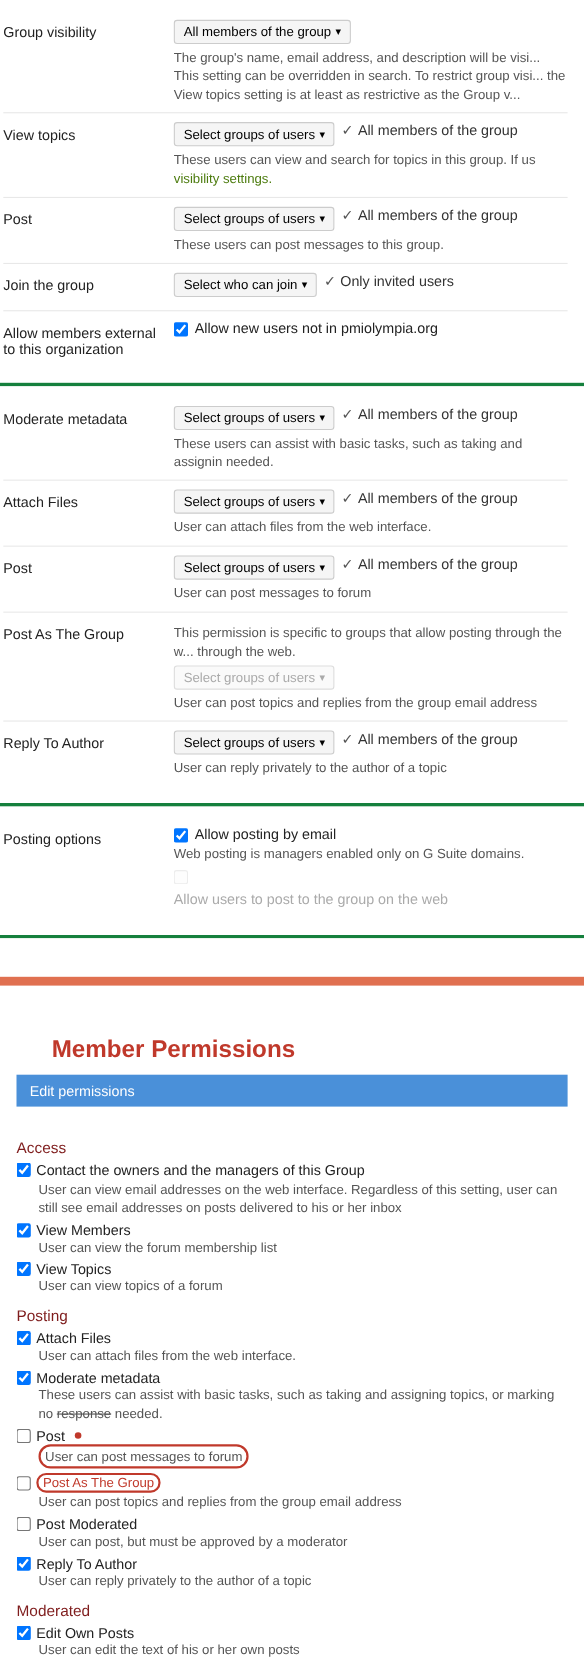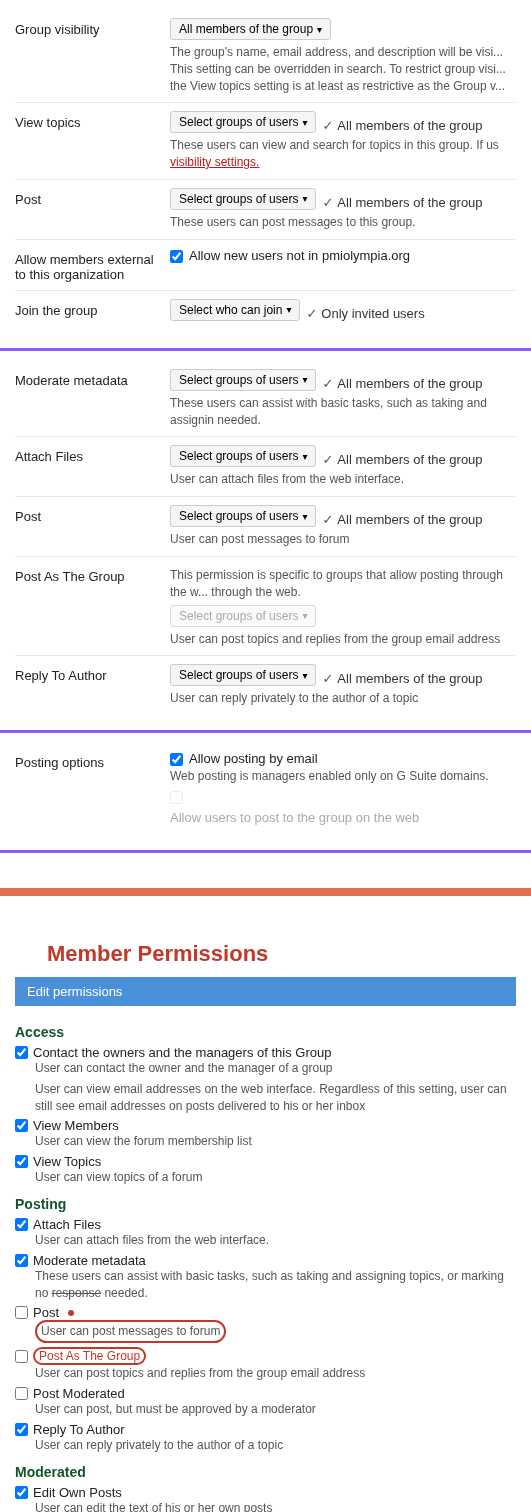--- a/index.html
+++ b/index.html
@@ -4,22 +4,22 @@
   <style>
     * { box-sizing: border-box; margin: 0; padding: 0; }
     body {
       font-family: Arial, sans-serif;
       font-size: 13px;
       color: #222;
       background: #fff;
       width: 531px;
     }
     .section {
-      padding: 10px 15px 15px 15px;
-      border-bottom: 3px solid #8b5cf6;
+      padding: 10px 15px 15px 3px;
+      border-bottom: 3px solid #15803d;
     }
     .row {
       display: flex;
       align-items: flex-start;
       padding: 8px 0;
       border-bottom: 1px solid #e8e8e8;
     }
     .row:last-child { border-bottom: none; }
     .label-col {
       width: 155px;
@@ -27,21 +27,21 @@
       font-size: 13px;
       color: #222;
       padding-top: 4px;
       padding-right: 8px;
     }
     .content-col {
       flex: 1;
     }
     .dropdown-row {
       display: flex;
-      align-items: flex-end;
+      align-items: flex-start;
       margin-bottom: 4px;
       flex-wrap: wrap;
       gap: 6px;
     }
     .dropdown-btn {
       background: #f5f5f5;
       border: 1px solid #ccc;
       border-radius: 3px;
       padding: 3px 8px;
       font-size: 12px;
@@ -66,23 +66,22 @@
       color: #555;
       font-size: 13px;
     }
     .desc-text {
       font-size: 12px;
       color: #555;
       margin-top: 2px;
       line-height: 1.4;
     }
     .link-text {
-      color: #b91c1c;
+      color: #4d7c0f;
       cursor: pointer;
-      text-decoration: underline;
     }
     .checkbox-row {
       display: flex;
       align-items: flex-start;
       gap: 6px;
       margin-bottom: 2px;
     }
     .checkbox-row input[type=checkbox] {
       margin-top: 2px;
     }
@@ -104,26 +103,26 @@
       font-size: 22px;
       font-weight: bold;
       margin-bottom: 10px;
       margin-left: 32px;
     }
     .edit-permissions-bar {
       background: #4a90d9;
       color: #fff;
       padding: 7px 12px;
       font-size: 13px;
-      margin-bottom: 18px;
+      margin-bottom: 29px;
     }
     .perm-section-title {
       font-size: 14px;
-      font-weight: bold;
-      color: #14532d;
+      font-weight: normal;
+      color: #7f1d1d;
       margin: 10px 0 5px 0;
     }
     .perm-item {
       margin-bottom: 2px;
     }
     .perm-item-label {
       display: flex;
       align-items: center;
       gap: 5px;
       font-size: 13px;
@@ -184,35 +183,35 @@
     <div class="content-col">
       <div class="dropdown-row">
         <button class="dropdown-btn">Select groups of users</button>
         <span class="check-text">All members of the group</span>
       </div>
       <div class="desc-text">These users can post messages to this group.</div>
     </div>
   </div>
 
   <div class="row">
+    <div class="label-col">Join the group</div>
+    <div class="content-col">
+      <div class="dropdown-row">
+        <button class="dropdown-btn">Select who can join</button>
+        <span class="check-text">Only invited users</span>
+      </div>
+    </div>
+  </div>
+
+  <div class="row">
     <div class="label-col">Allow members external to this organization</div>
     <div class="content-col">
       <div class="checkbox-row">
         <input type="checkbox" checked="" style="">
         <span>Allow new users not in pmiolympia.org</span>
-      </div>
-    </div>
-  </div>
-
-  <div class="row">
-    <div class="label-col">Join the group</div>
-    <div class="content-col">
-      <div class="dropdown-row">
-        <button class="dropdown-btn">Select who can join</button>
-        <span class="check-text">Only invited users</span>
       </div>
     </div>
   </div>
 
 </div>
 
 <div class="section">
 
   <div class="row">
     <div class="label-col">Moderate metadata</div>
@@ -298,21 +297,20 @@
   <div class="member-title">Member Permissions</div>
   <div class="edit-permissions-bar">Edit permissions</div>
 
   <div class="perm-section-title">Access</div>
 
   <div class="perm-item">
     <div class="perm-item-label">
       <input type="checkbox" checked="" style="">
       <span>Contact the owners and the managers of this Group</span>
     </div>
-    <div class="perm-desc">User can contact the owner and the manager of a group</div>
   </div>
 
   <div class="perm-item">
     <div class="perm-desc">User can view email addresses on the web interface. Regardless of this setting, user can still see email addresses on posts delivered to his or her inbox</div>
   </div>
 
   <div class="perm-item">
     <div class="perm-item-label">
       <input type="checkbox" checked="" style="">
       <span>View Members</span>

